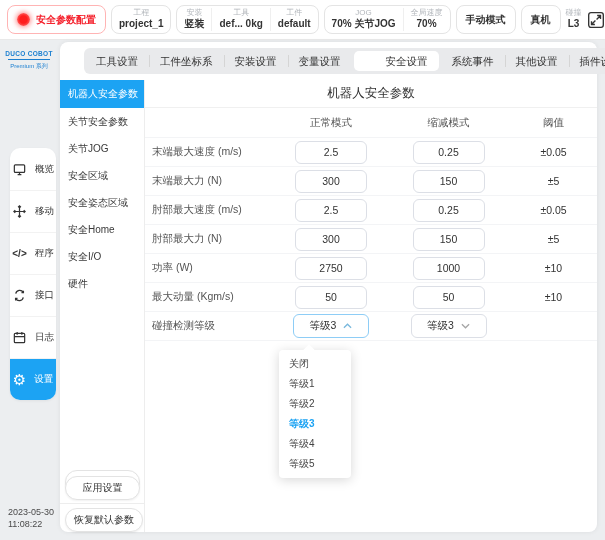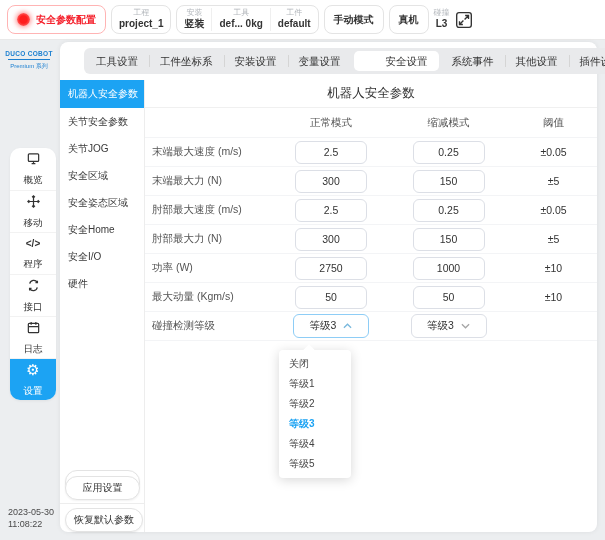--- a/index.html
+++ b/index.html
@@ -31,21 +31,21 @@
   .expand-box { width:18px; height:18px; color:#333; flex:none; }
 
   
   .sidebar { position:absolute; left:0; top:40px; width:58px; bottom:0; }
   .logo { margin-top:10px; text-align:center; }
   .logo-title { color:#1b7fd0; font-size:6.5px; font-weight:700; letter-spacing:.3px; white-space:nowrap; }
   .logo-line { width:42px; height:1px; background:#1b7fd0; margin:2px auto; }
   .logo-sub { color:#1b7fd0; font-size:6px; white-space:nowrap; }
   .nav { position:absolute; left:10px; top:108px; width:46px; background:#fff;
     border-radius:10px; overflow:hidden; box-shadow:0 1px 3px rgba(0,0,0,.06); }
-  .nav-item { height:42px; display:flex; flex-direction:column; align-items:center;
+  .nav-item { height:42px; display:flex; flex-direction:row; align-items:center;
     justify-content:center; gap:8px; color:#333; border-top:1px solid #f2f2f2; }
   .nav-item:first-child { border-top:none; }
   .nav-item .nav-label { font-size:9.5px; color:#333; }
   .nav-item.active { background:#1ca3f3; color:#fff; }
   .nav-item.active .nav-label { color:#fff; }
   .gear-glyph { font-size:15px; line-height:15px; }
   .code-glyph { font-size:10px; font-weight:700; line-height:13px; }
   .timestamp { position:absolute; left:8px; bottom:10px; font-size:9px; color:#4a4a4a; line-height:1.35; }
 
   
@@ -117,20 +117,30 @@
     </div>
     <div class="sect">
       <span class="lbl">工具</span>
       <span class="val">def... 0kg</span>
     </div>
     <div class="sect">
       <span class="lbl">工件</span>
       <span class="val">default</span>
     </div>
   </div>
+  <div class="pill">
+    <div class="sect">
+      <span class="lbl">JOG</span>
+      <span class="val">70% 关节JOG</span>
+    </div>
+    <div class="sect">
+      <span class="lbl">全局速度</span>
+      <span class="val">70%</span>
+    </div>
+  </div>
   <div class="pill pill-btn">手动模式</div>
   <div class="pill pill-btn">真机</div>
   <div class="mini">
     <span class="lbl">碰撞</span>
     <span class="val">L3</span>
   </div>
   <span class="expand-box">
     <svg width="18" height="18" viewBox="0 0 16 16" fill="none" stroke="currentColor" stroke-width="1.2">
       <rect x="1.5" y="1.5" width="13" height="13" rx="2"></rect>
       <path d="M9 4h3v3M12 4L8.5 7.5M7 12H4V9M4 12l3.5-3.5"></path>

